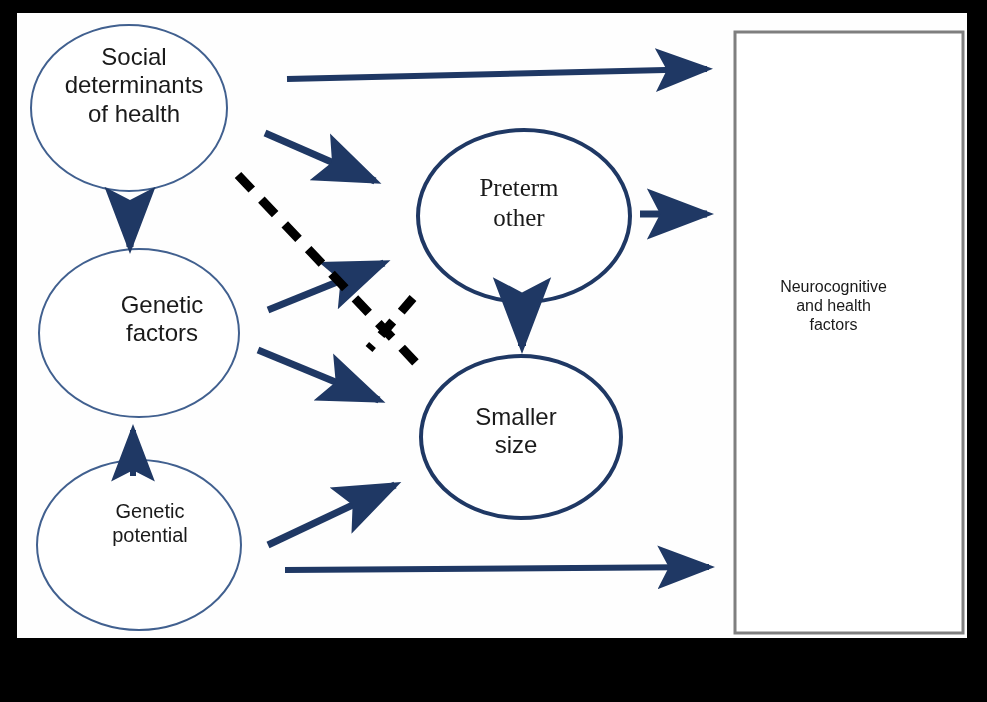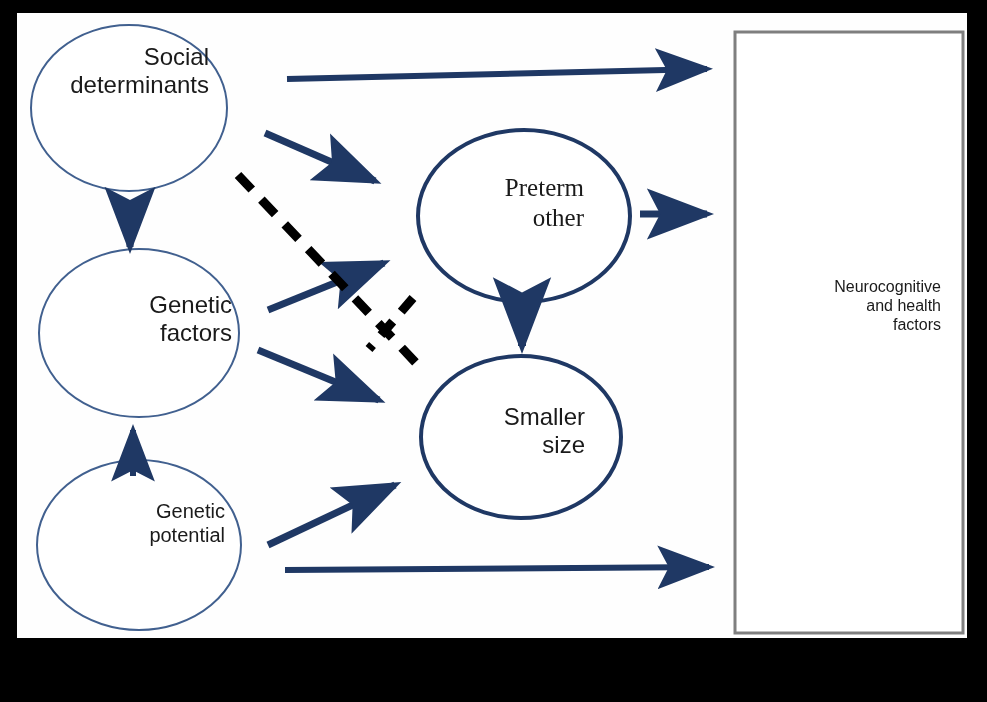--- a/index.html
+++ b/index.html
@@ -3,28 +3,28 @@
 <meta charset="utf-8">
 <style>
   html,body{margin:0;padding:0;background:#000;}
   body{width:987px;height:702px;overflow:hidden;
        font-family:"Liberation Sans","DejaVu Sans",sans-serif;}
   #frame{position:relative;width:987px;height:702px;background:#000;}
   #canvas{position:absolute;left:17px;top:13px;width:950px;height:625px;
           background:#fefefe;overflow:hidden;}
   #svg{position:absolute;left:0;top:0;width:950px;height:625px;}
   .node-label{
-    position:absolute;color:#1a1a1a;text-align:right;
+    position:absolute;color:#1a1a1a;text-align:center;
     line-height:1.18;font-weight:400;pointer-events:none;
   }
   .n-sdoh{left:42px;top:30px;width:150px;font-size:24px;}
   .n-prenatal{left:75px;top:278px;width:140px;font-size:24px;}
   .n-genetic{left:58px;top:487px;width:150px;font-size:20px;}
   .n-preterm{left:437px;top:160px;width:130px;font-size:25px;font-family:Liberation Serif, serif;}
-  .n-smaller{left:448px;top:390px;width:120px;font-size:24px;}
+  .n-smaller{left:439px;top:390px;width:120px;font-size:24px;}
   .n-outcomes{left:709px;top:265px;width:215px;font-size:16px;}
 </style>
 </head>
 <body>
 
 <div id="frame">
   <div id="canvas">
 
     <svg id="svg" viewBox="0 0 950 625">
       <defs>
@@ -69,20 +69,21 @@
       <line x1="505" y1="292" x2="505" y2="333" stroke="#1f3864" stroke-width="8" marker-end="url(#ah)"></line>
 
       <line x1="221" y1="162" x2="401" y2="352" stroke="#000000" stroke-width="9" stroke-dasharray="20 14" stroke-linecap="butt"></line>
 
       <line x1="396" y1="285" x2="352" y2="336" stroke="#000000" stroke-width="9" stroke-dasharray="18 13" stroke-linecap="butt"></line>
     </svg>
 
     <div class="node-label n-sdoh">
       <div>Social</div>
       <div>determinants</div>
+      <div>of health</div>
     </div>
 
     <div class="node-label n-prenatal">
       <div>Genetic</div>
       <div>factors</div>
     </div>
 
     <div class="node-label n-genetic">
       <div>Genetic</div>
       <div>potential</div>

